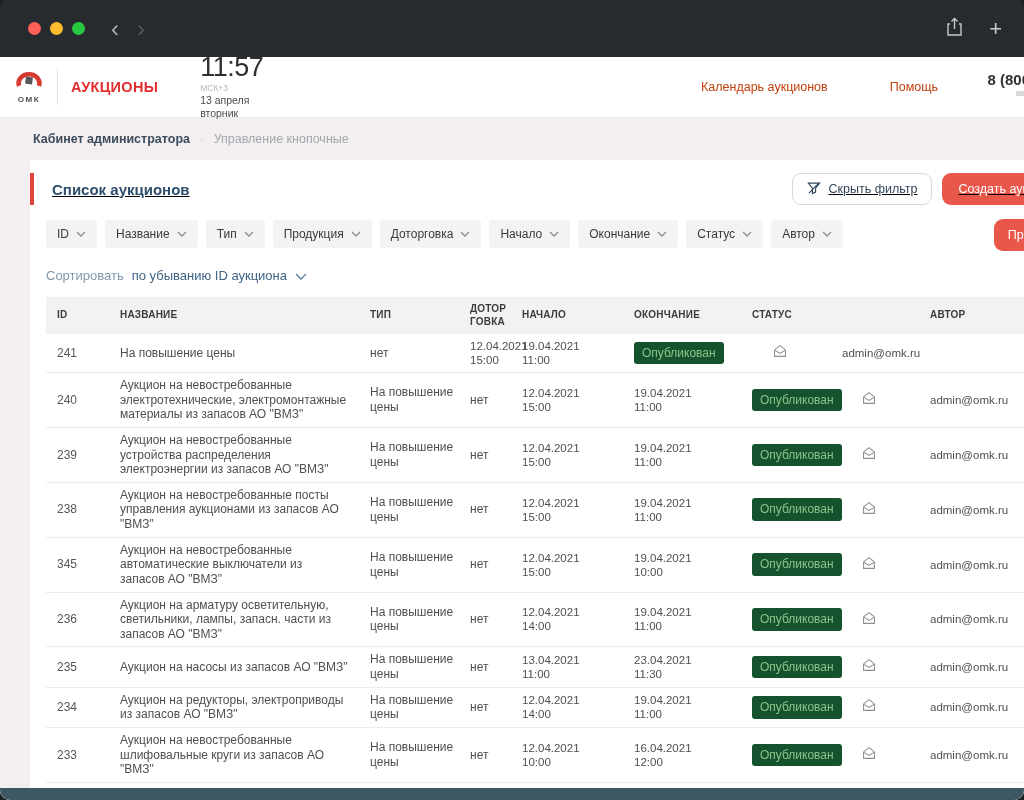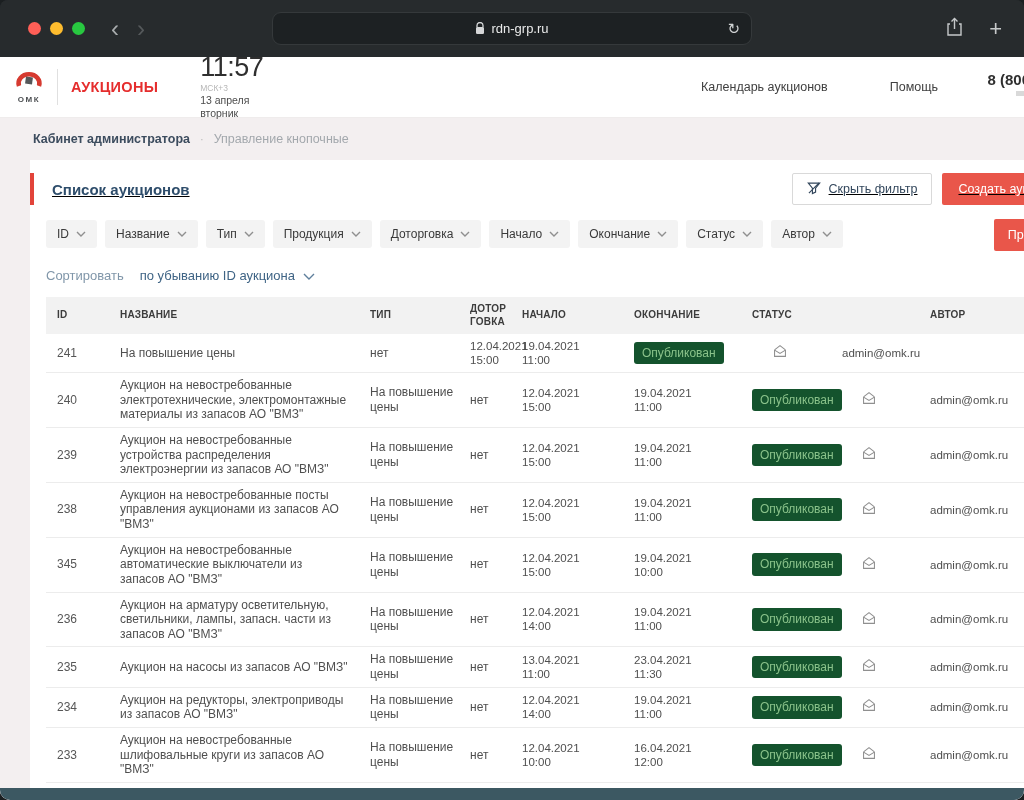--- a/index.html
+++ b/index.html
@@ -28,49 +28,49 @@
   .site-header { height:61px; flex:0 0 61px; background:#ffffff; display:flex; align-items:center; position:relative; border-bottom:1px solid #efecec; }
   .logo-wrap { display:flex; align-items:center; margin-left:14px; }
   .logo-mark { display:flex; flex-direction:column; align-items:center; }
   .logo-omk-text { font-size:8px; font-weight:bold; letter-spacing:1.5px; color:#4c4f52; margin-top:1px; }
   .logo-divider { width:1px; height:36px; background:#e0e0e0; margin:0 13px; }
   .logo-product { color:#e52d2d; font-weight:bold; font-size:14.5px; letter-spacing:.3px; }
   .time-wrap { margin-left:42px; display:flex;flex-direction:column; }
   .time-big { font-size:27px; color:#2f2f2f; letter-spacing:-.5px; line-height:1; }
   .time-tz { font-size:8.5px; color:#b7b7b7; margin-top:2px; }
   .date-col { font-size:10.5px; color:#4c4c4c; line-height:1.25; padding-top:1px; }
-  .hdr-nav { margin-left:auto; display:flex; gap:62px; font-size:12.5px; color:#404040; margin-right:86px; }
+  .hdr-nav { margin-left:auto; display:flex; gap:62px; font-size:12.5px; color:#c2410c; margin-right:86px; }
   .hdr-nav span { cursor:default; }
   .phone-wrap { position:absolute; right:-6px; top:14px; text-align:right; }
   .phone { font-size:15px; font-weight:bold; color:#2f2f2f; white-space:nowrap; }
   .phone-sub { height:5px; width:14px; background:#d9d9d9; margin-left:auto; margin-top:3px; }
 
   .crumbbar { height:42px; flex:0 0 42px; display:flex; align-items:center; padding-left:33px; font-size:12.5px; }
   .crumb-main { color:#3c4c5e; font-weight:bold; }
   .crumb-sep { color:#b9b9b9; margin:0 10px; font-size:11px; }
   .crumb-sub { color:#a3a8ad; }
 
   .content { flex:1; position:relative; background:#f3eff0; min-height:0; }
   .card { position:absolute; left:30px; right:0; top:0; bottom:12px; background:#ffffff; overflow:hidden; }
   .footer-band { position:absolute; left:0; right:0; bottom:0; height:12px; background:#3c5862; }
 
   .card-head { display:flex; align-items:center; padding:13px 0 11px 0;text-decoration:underline; }
   .accent-bar { width:4px; height:32px; background:#e2443a; margin-right:18px; flex:0 0 4px; }
   .card-title { color:#2e4d6b; font-weight:bold; font-size:15px; }
   .head-buttons { margin-left:auto; display:flex; gap:10px; margin-right:-48px; }
-  .btn { height:32px; display:inline-flex; align-items:center; border-radius:2px; font-size:12.5px; white-space:nowrap; cursor:pointer; }
+  .btn { height:32px; display:inline-flex; align-items:center; border-radius:9px; font-size:12.5px; white-space:nowrap; cursor:pointer; }
   .btn-outline { border:1px solid #d9d9d9; background:#fff; color:#33475c; padding:0 14px; gap:8px; }
   .btn-red { background:#e9564a; color:#fff; padding:0 16px; border:none; }
 
   .filter-row { position:relative; display:flex; gap:8px; padding:4px 0 4px 16px; align-items:center; }
   .chip { height:28px; background:#f3f3f3; border-radius:3px; display:inline-flex; align-items:center; padding:0 11px; font-size:12px; color:#3a3a3a; gap:7px; cursor:pointer; }
   .chev { display:inline-flex; }
   .apply-btn { position:absolute; right:-62px; top:3px; width:92px; justify-content:center; }
 
-  .sort-row { display:flex; align-items:center; gap:16px; padding:16px 0 14px 16px; font-size:13px; }
+  .sort-row { display:flex; align-items:center; gap:8px; padding:16px 0 14px 16px; font-size:13px; }
   .sort-label { color:#8096a9; }
   .sort-value { color:#3f6485; display:inline-flex; align-items:center; gap:8px; cursor:pointer; }
 
   .tbl { margin-left:16px; }
   .trow { display:grid; grid-template-columns:64px 250px 100px 52px 112px 118px 90px 88px minmax(40px,1fr); align-items:center; }
   .thead { background:#f2f2f2; min-height:37px; }
   .th { font-size:10px; font-weight:bold; color:#3c3c3c; letter-spacing:.2px; padding-left:10px; white-space:pre-line; line-height:1.25; }
   .th:first-child { padding-left:11px; }
   .drow { border-bottom:1px solid #ececec; padding:5px 0; }
   .td { font-size:12px; color:#4f4f4f; padding-left:10px; line-height:1.22; }
@@ -89,30 +89,20 @@
 
     <div class="chrome">
       <div class="traffic">
         <span class="light red"></span>
         <span class="light yellow"></span>
         <span class="light green"></span>
       </div>
       <span class="navchev">‹</span>
       <span class="navchev fwd">›</span>
 
-      <div class="urlpill">
-        <span class="lock">
-          <svg width="10" height="13" viewBox="0 0 10 13">
-              <path d="M2 5 V3.5 a3 3 0 0 1 6 0 V5" fill="none" stroke="#d5d7d8" stroke-width="1.3"></path>
-              <rect x="1" y="5" width="8" height="7" rx="1.3" fill="#d5d7d8"></rect>
-            </svg>
-        </span>
-        <span>rdn-grp.ru</span>
-        <span class="reload">↻</span>
-      </div>
 
       <div class="chromeright">
         <span>
           <svg width="17" height="20" viewBox="0 0 17 20" fill="none" stroke="#c6c9ca" stroke-width="1.4">
               <path d="M4 7 H2 V18 H15 V7 H13"></path>
               <path d="M8.5 12 V1.5"></path>
               <path d="M5.5 4.5 L8.5 1.5 L11.5 4.5"></path>
             </svg>
         </span>
         <span class="plus">+</span>

